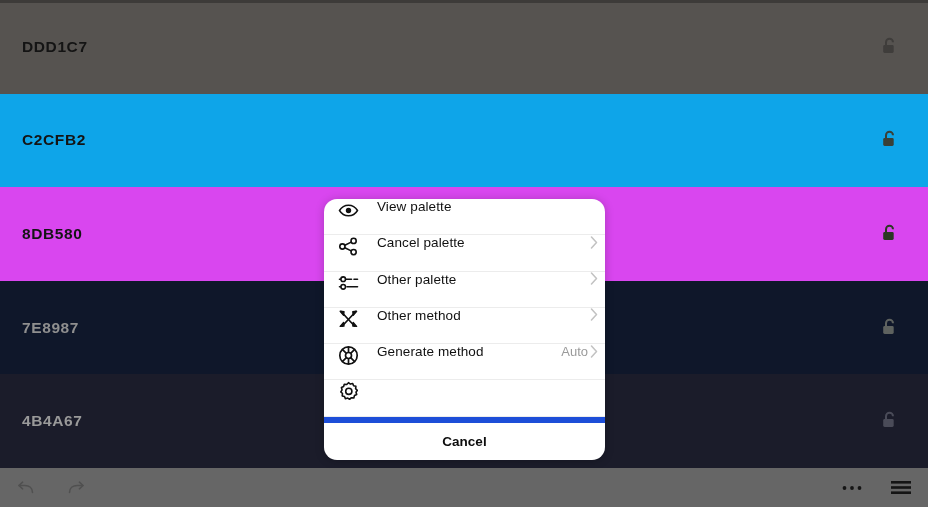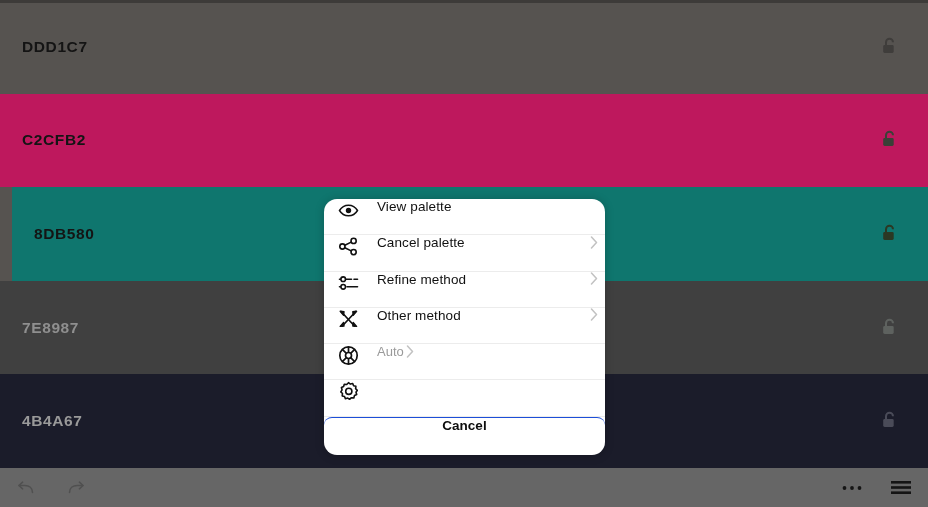--- a/index.html
+++ b/index.html
@@ -137,23 +137,23 @@
     display: flex;
     align-items: center;
     justify-content: center;
   }
   .chev svg { display: block; }
   .chev.hidden { visibility: hidden; }
 
   .cancel-row {
     height: 37px;
     display: flex;
-    justify-content: center;
-    border-top: 1px solid #1d4ed8;
-    border-radius: 8px;
+    align-items: center;
+    justify-content: center;
+    border-top: 6px solid #1d4ed8;
   }
   .cancel-label {
     font-size: 13.5px;
     font-weight: bold;
     color: #0d0d0d;
   }
 </style>
 </head>
 <body>
 
@@ -166,41 +166,41 @@
     <div class="swatch" style="background:#565350;">
       <span class="swatch-hex" style="color:#141414;">DDD1C7</span>
       <span class="lock-icon">
         <svg width="17" height="20" viewBox="0 0 17 20" fill="none">
           <path d="M5 8V5.2C5 3.2 6.6 1.8 8.5 1.8C10.4 1.8 12 3.2 12 5.2" stroke="#3f3d3b" stroke-width="2" fill="none"></path>
           <rect x="2.2" y="8" width="10.5" height="8" rx="1.4" fill="#3f3d3b"></rect>
         </svg>
       </span>
     </div>
 
-    <div class="swatch" style="background:#be185d;text-align:center;">
+    <div class="swatch" style="background:#0ea5e9;text-align:center;">
       <span class="swatch-hex" style="color:#141414;">C2CFB2</span>
       <span class="lock-icon">
         <svg width="17" height="20" viewBox="0 0 17 20" fill="none">
           <path d="M5 8V5.2C5 3.2 6.6 1.8 8.5 1.8C10.4 1.8 12 3.2 12 5.2" stroke="#3a4037" stroke-width="2" fill="none"></path>
           <rect x="2.2" y="8" width="10.5" height="8" rx="1.4" fill="#3a4037"></rect>
         </svg>
       </span>
     </div>
 
-    <div class="swatch" style="background:#0f766e;margin-left:12px;">
+    <div class="swatch" style="background:#d946ef;">
       <span class="swatch-hex" style="color:#141414;">8DB580</span>
       <span class="lock-icon">
         <svg width="17" height="20" viewBox="0 0 17 20" fill="none">
           <path d="M5 8V5.2C5 3.2 6.6 1.8 8.5 1.8C10.4 1.8 12 3.2 12 5.2" stroke="#2b3823" stroke-width="2" fill="none"></path>
           <rect x="2.2" y="8" width="10.5" height="8" rx="1.4" fill="#2b3823"></rect>
         </svg>
       </span>
     </div>
 
-    <div class="swatch" style="background:#404040;text-align:right;">
+    <div class="swatch" style="background:#0f172a;text-align:right;">
       <span class="swatch-hex" style="color:#8f8f8f;">7E8987</span>
       <span class="lock-icon">
         <svg width="17" height="20" viewBox="0 0 17 20" fill="none">
           <path d="M5 8V5.2C5 3.2 6.6 1.8 8.5 1.8C10.4 1.8 12 3.2 12 5.2" stroke="#5e625f" stroke-width="2" fill="none"></path>
           <rect x="2.2" y="8" width="10.5" height="8" rx="1.4" fill="#5e625f"></rect>
         </svg>
       </span>
     </div>
 
     <div class="swatch" style="background:#1b1c2a;">
@@ -289,21 +289,21 @@
       <span class="menu-icon">
         <svg width="21" height="18" viewBox="0 0 21 18" fill="none">
           <path d="M1.5 5.2H13.5" stroke="#111" stroke-width="1.6" stroke-linecap="round"></path>
           <path d="M16 5.2H19.5" stroke="#111" stroke-width="1.6" stroke-linecap="round"></path>
           <circle cx="5.2" cy="5.2" r="2.3" fill="#fff" stroke="#111" stroke-width="1.6"></circle>
           <path d="M1.5 12.8H5" stroke="#111" stroke-width="1.6" stroke-linecap="round"></path>
           <path d="M9 12.8H19.5" stroke="#111" stroke-width="1.6" stroke-linecap="round"></path>
           <circle cx="5.2" cy="12.8" r="2.3" fill="#fff" stroke="#111" stroke-width="1.6"></circle>
         </svg>
       </span>
-      <span class="menu-label">Refine method</span>
+      <span class="menu-label">Other palette</span>
       <span class="chev">
         <svg width="8" height="13" viewBox="0 0 8 13" fill="none">
             <path d="M1.5 1L6.5 6.5L1.5 12" stroke="#c2c2c2" stroke-width="1.5" stroke-linecap="round" stroke-linejoin="round" fill="none"></path>
           </svg>
       </span>
     </div>
 
     <div class="menu-item">
       <span class="menu-icon">
         <svg width="21" height="20" viewBox="0 0 21 20" fill="none">
@@ -329,20 +329,21 @@
           <circle cx="10.5" cy="10.5" r="8.7" stroke="#111" stroke-width="1.7" fill="none"></circle>
           <circle cx="10.5" cy="10.5" r="3" stroke="#111" stroke-width="1.7" fill="none"></circle>
           <path d="M10.5 1.8V7.5" stroke="#111" stroke-width="1.7"></path>
           <path d="M10.5 13.5V19.2" stroke="#111" stroke-width="1.7"></path>
           <path d="M4.3 4.3L8.4 8.4" stroke="#111" stroke-width="1.7"></path>
           <path d="M12.6 12.6L16.7 16.7" stroke="#111" stroke-width="1.7"></path>
           <path d="M4.3 16.7L8.4 12.6" stroke="#111" stroke-width="1.7"></path>
           <path d="M12.6 8.4L16.7 4.3" stroke="#111" stroke-width="1.7"></path>
         </svg>
       </span>
+      <span class="menu-label">Generate method</span>
       <span class="menu-value">Auto</span>
       <span class="chev">
         <svg width="8" height="13" viewBox="0 0 8 13" fill="none">
             <path d="M1.5 1L6.5 6.5L1.5 12" stroke="#c2c2c2" stroke-width="1.5" stroke-linecap="round" stroke-linejoin="round" fill="none"></path>
           </svg>
       </span>
     </div>
 
     <div class="menu-item">
       <span class="menu-icon">

